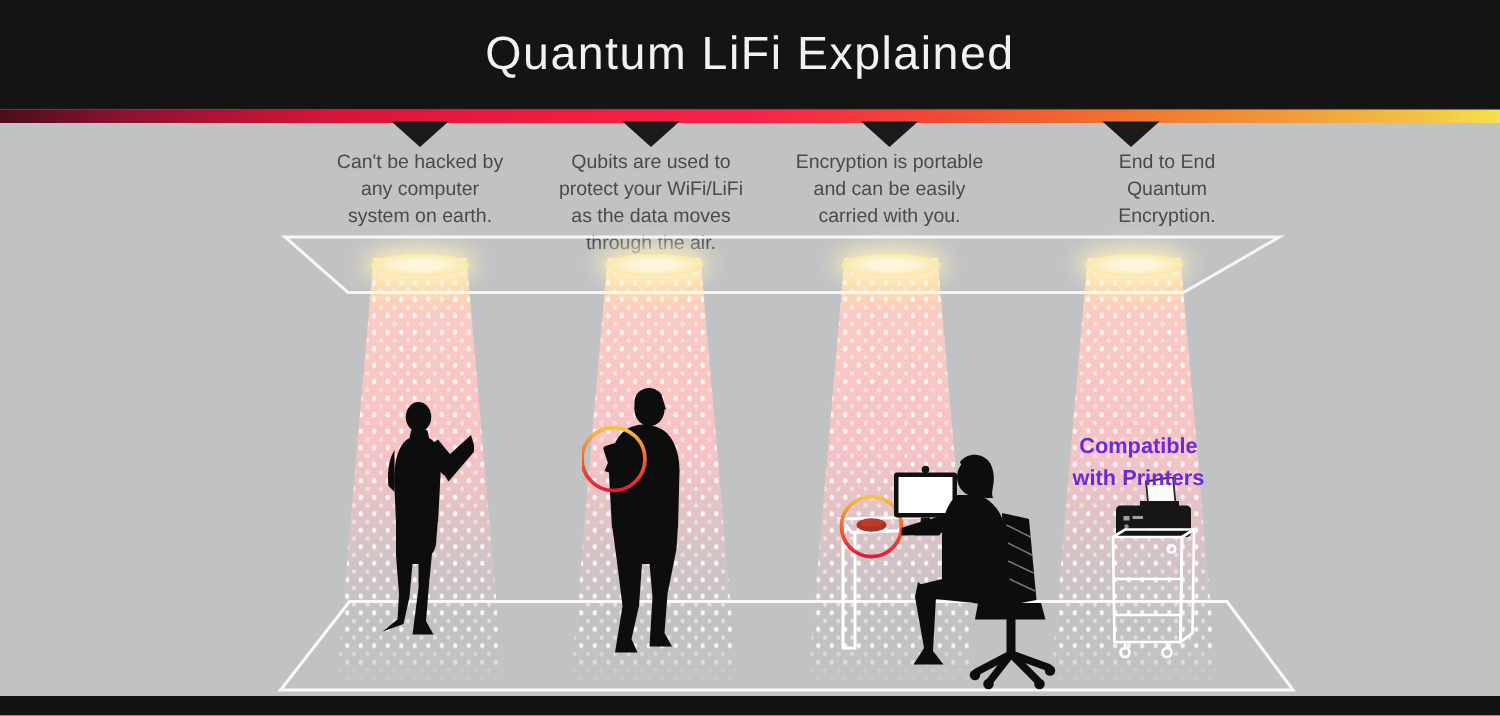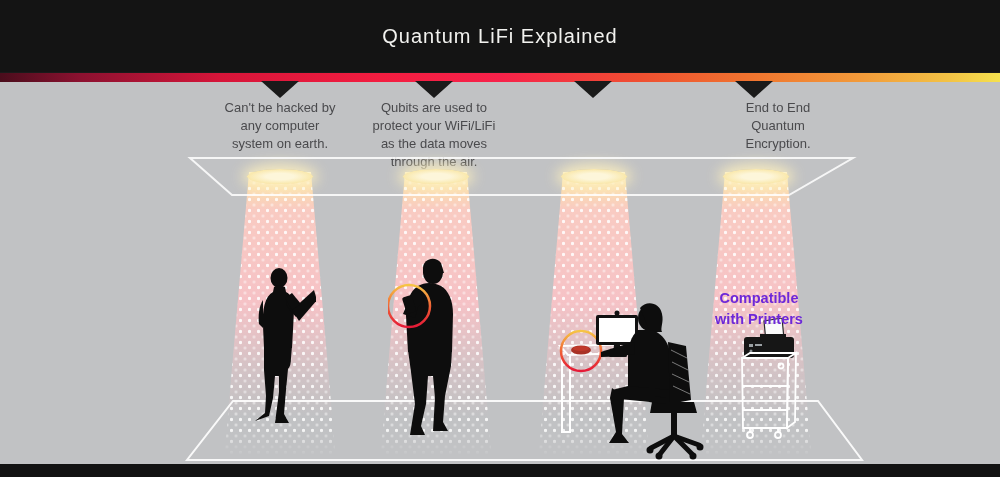--- a/index.html
+++ b/index.html
@@ -7,21 +7,21 @@
     position:relative;width:1000px;height:477px;overflow:hidden;
     background:#c1c2c4;font-family:"Liberation Sans",sans-serif;
     margin:0 auto;
   }
   
   .header{
     position:absolute;left:0;top:0;width:1000px;height:72px;
     background:#141414;display:flex;align-items:center;justify-content:center;
   }
   .title{
-    color:#f2f2ef;font-size:20px;font-weight:400;letter-spacing:1px;text-align:center;
+    color:#f2f2ef;font-size:31px;font-weight:400;letter-spacing:1px;text-align:center;
   }
   .gradient-bar{
     position:absolute;left:0;top:72px;width:1000px;height:9px;
     background:linear-gradient(90deg,
       #4a0d1c 0%, #8c1130 8%, #d61539 22%, #f31d40 38%, #f7224a 50%,
       #ef4f31 64%, #f0742f 75%, #f29a3a 86%, #f3c345 95%, #f5e14e 100%);
     border-top:1px solid #1a1a1a;
   }
   
   .arrow{
@@ -87,20 +87,23 @@
   <div class="arrow a3"></div>
   <div class="arrow a4"></div>
 
   <div class="callout c2">Qubits are used to
 protect your WiFi/LiFi
 as the data moves
 through the air.</div>
   <div class="callout c1">Can't be hacked by
 any computer
 system on earth.</div>
+  <div class="callout c3">Encryption is portable
+and can be easily
+carried with you.</div>
   <div class="callout c4">End to End
 Quantum
 Encryption.</div>
 
   <div class="cone k1"></div>
   <div class="cone k2"></div>
   <div class="cone k3"></div>
   <div class="cone k4"></div>
   <div class="cap p1"></div>
   <div class="cap p2"></div>

